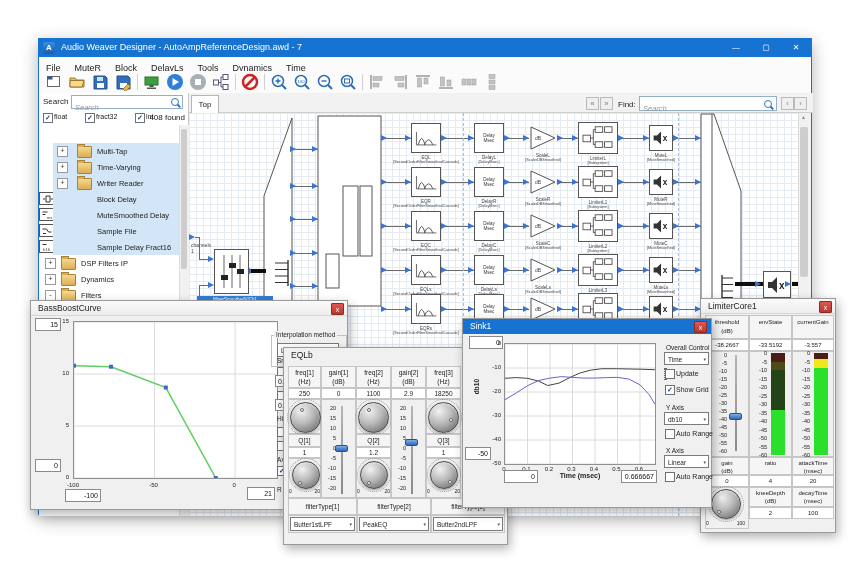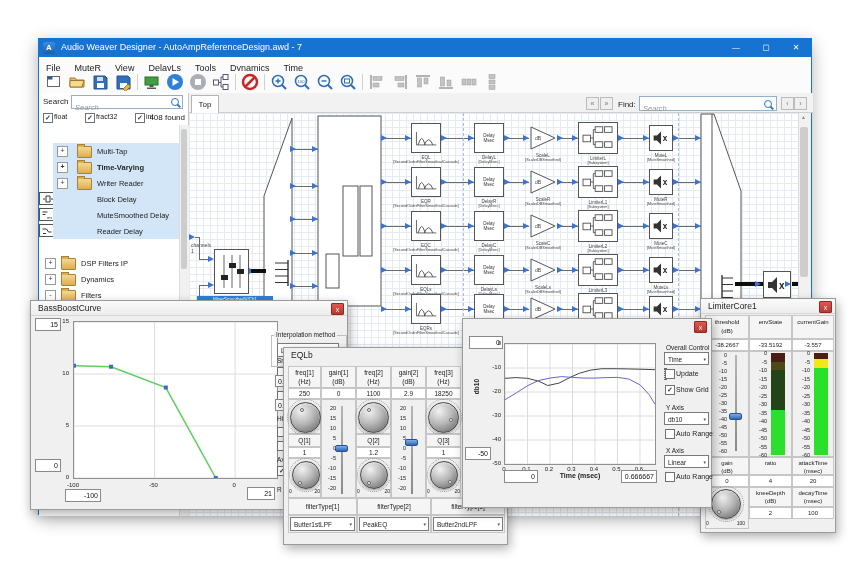--- a/index.html
+++ b/index.html
@@ -90,21 +90,21 @@
 
 <div id="page">
   <div id="win">
     <div class="titlebar">
       <span class="appicon">A</span>
       <span class="wtitle">Audio Weaver Designer - AutoAmpReferenceDesign.awd - 7</span>
       <span class="wbtn" style="right:60px;">—</span>
       <span class="wbtn" style="right:30px;">▢</span>
       <span class="wbtn" style="right:0;">✕</span>
     </div>
-    <div class="menubar" id="menubar"><span class="mitem">File</span><span class="mitem">MuteR</span><span class="mitem">View</span><span class="mitem">DelayLs</span><span class="mitem">Tools</span><span class="mitem">Dynamics</span><span class="mitem">Time</span></div>
+    <div class="menubar" id="menubar"><span class="mitem">File</span><span class="mitem">MuteR</span><span class="mitem">Block</span><span class="mitem">DelayLs</span><span class="mitem">Tools</span><span class="mitem">Dynamics</span><span class="mitem">Time</span></div>
     <div class="toolbar" id="toolbar">
         <span class="ti" style="left: 6px;"><svg width="18" height="18" viewBox="0 0 18 18">
             <rect x="2.5" y="3.5" width="12" height="10" fill="#fff" stroke="#666"></rect>
             <rect x="2.5" y="3.5" width="5" height="3" fill="#345a8a"></rect>
           </svg></span>
         <span class="ti" style="left: 29px;"><svg width="18" height="18" viewBox="0 0 18 18">
             <path d="M2 5h5l1.5 2H16v7H2z" fill="#f0c060" stroke="#a07828"></path>
             <path d="M2 7.5h14l-2 6.5H2z" fill="#f7d98c" stroke="#a07828"></path>
           </svg></span>
         <span class="ti" style="left: 52px;"><svg width="18" height="18" viewBox="0 0 18 18">
@@ -211,21 +211,21 @@
           <div class="cblab" style="left: 107px; top: 20px;">int</div>
         </div>
       <span class="slabel" style="left:108px;top:20px;width:38px;text-align:right;">408 found</span>
       <div id="tree" style="position:absolute;left:0;top:32px;width:150px;height:391px;overflow:hidden;">
           <div class="trow" style="top: 18px;">
             <div class="thl"></div>
             <div class="texp" style="left: 18px;">+</div>
             <div class="tfold" style="left: 38px;"></div>
             <div class="tlab" style="left: 58px;">Multi-Tap</div>
           </div>
-          <div class="trow" style="top: 34px; font-weight: bold;">
+          <div class="trow" style="top: 34px;">
             <div class="thl"></div>
             <div class="texp" style="left: 18px;">+</div>
             <div class="tfold" style="left: 38px;"></div>
             <div class="tlab" style="left: 58px;">Time-Varying</div>
           </div>
           <div class="trow" style="top: 50px;">
             <div class="thl"></div>
             <div class="texp" style="left: 18px;">+</div>
             <div class="tfold" style="left: 38px;"></div>
             <div class="tlab" style="left: 58px;">Writer Reader</div>
@@ -247,21 +247,30 @@
               </svg></div>
             <div class="tlab" style="left: 58px;">MuteSmoothed Delay</div>
           </div>
           <div class="trow" style="top: 98px;">
             <div class="thl"></div>
             <div class="micon" style="left: 34px;"><svg width="16" height="13" viewBox="0 0 16 13">
                 <rect x="0.5" y="0.5" width="15" height="12" fill="#fff" stroke="#555"></rect>
                 <path d="M3.5 5h4l2 3h3" stroke="#333" fill="none"></path>
                 <path d="M4 9.5h3" stroke="#333"></path>
               </svg></div>
-            <div class="tlab" style="left: 58px;">Reader Delay</div>
+            <div class="tlab" style="left: 58px;">Sample File</div>
+          </div>
+          <div class="trow" style="top: 114px;">
+            <div class="thl"></div>
+            <div class="micon" style="left: 34px;"><svg width="16" height="13" viewBox="0 0 16 13">
+                <rect x="0.5" y="0.5" width="15" height="12" fill="#fff" stroke="#555"></rect>
+                <path d="M3.5 4.5h4" stroke="#333" fill="none"></path>
+                <text x="4" y="10.5" font-size="4" fill="#333">fr16</text>
+              </svg></div>
+            <div class="tlab" style="left: 58px;">Sample Delay Fract16</div>
           </div>
           <div class="trow" style="top: 130px;">
             <div class="texp" style="left: 6px;">+</div>
             <div class="tfold" style="left: 22px;"></div>
             <div class="tlab" style="left: 42px;">DSP Filters IP</div>
           </div>
           <div class="trow" style="top: 146px;">
             <div class="texp" style="left: 6px;">+</div>
             <div class="tfold" style="left: 22px;"></div>
             <div class="tlab" style="left: 42px;">Dynamics</div>
@@ -1018,20 +1027,21 @@
         <div class="cell" style="left: 4px; top: 188px; width: 44px; height: 42px; background: rgb(240, 240, 240);"></div>
         <div class="knob" style="left: 10px; top: 190px; width: 28px; height: 28px;">
           <div class="kdot" style="left: 18%; top: 72%;"></div>
         </div>
         <div class="mlab" style="left: 5px; top: 221px; width: 8px; text-align: left; font-size: 5px;">0</div>
         <div class="mlab" style="left: 30px; top: 221px; width: 14px; font-size: 5px;">100</div>
       </div>
   </div>
 
   <div class="panel" id="p-sink" style="left:462px;top:318px;width:250px;height:190px;z-index:40;">
+    <div class="ptitle blue">Sink1</div>
     <span class="xbtn" style="right:4px;top:2px;">x</span>
     <div class="ibox" style="left:6px;top:17px;width:34px;height:13px;line-height:12px;">0</div>
     <span class="ylab" style="left:10px;top:60px;">db10</span>
     <div class="plot" id="sink-plot" style="left:41px;top:24px;width:152px;height:122px;"><svg width="150" height="120" viewBox="0 0 150 120">
           <line x1="0" y1="0" x2="150" y2="0" stroke="#dcdcdc"></line>
           <line x1="0" y1="24" x2="150" y2="24" stroke="#dcdcdc"></line>
           <line x1="0" y1="48" x2="150" y2="48" stroke="#dcdcdc"></line>
           <line x1="0" y1="72" x2="150" y2="72" stroke="#dcdcdc"></line>
           <line x1="0" y1="96" x2="150" y2="96" stroke="#dcdcdc"></line>
           <line x1="0" y1="120" x2="150" y2="120" stroke="#dcdcdc"></line>

